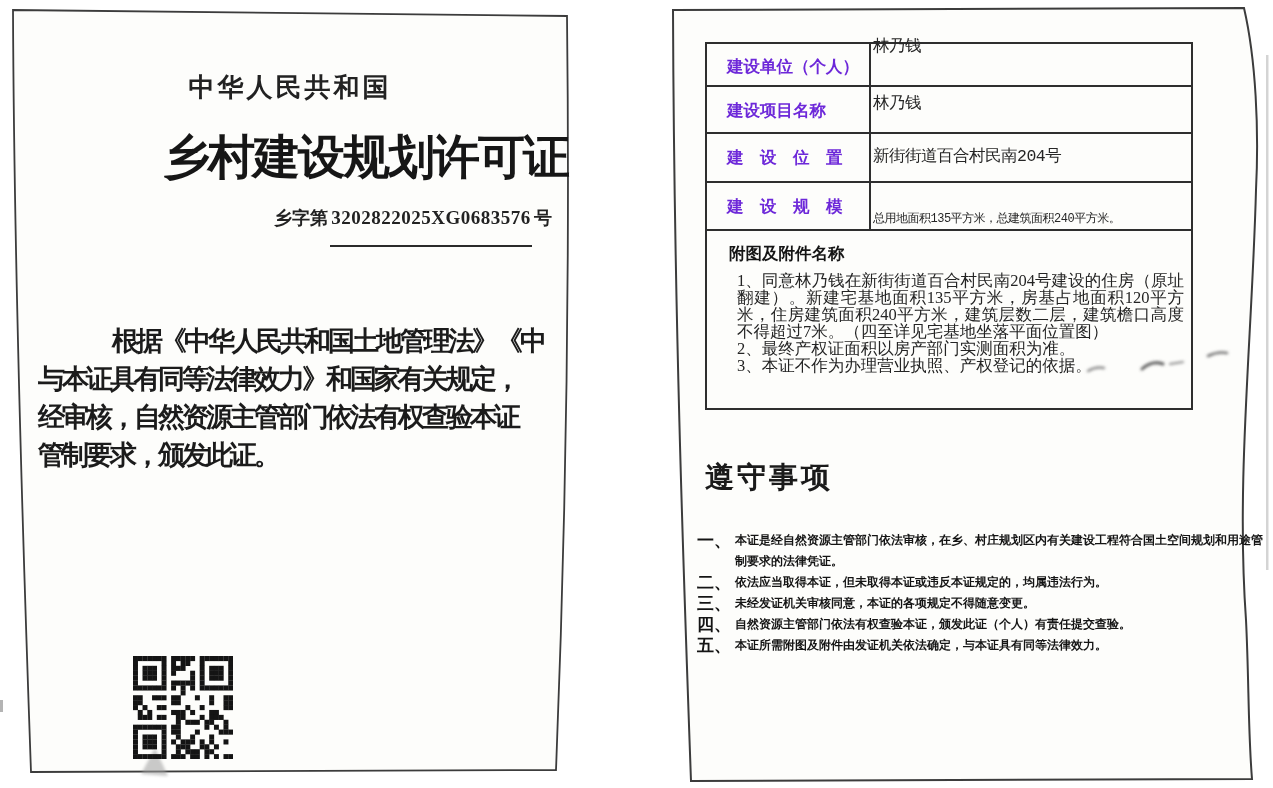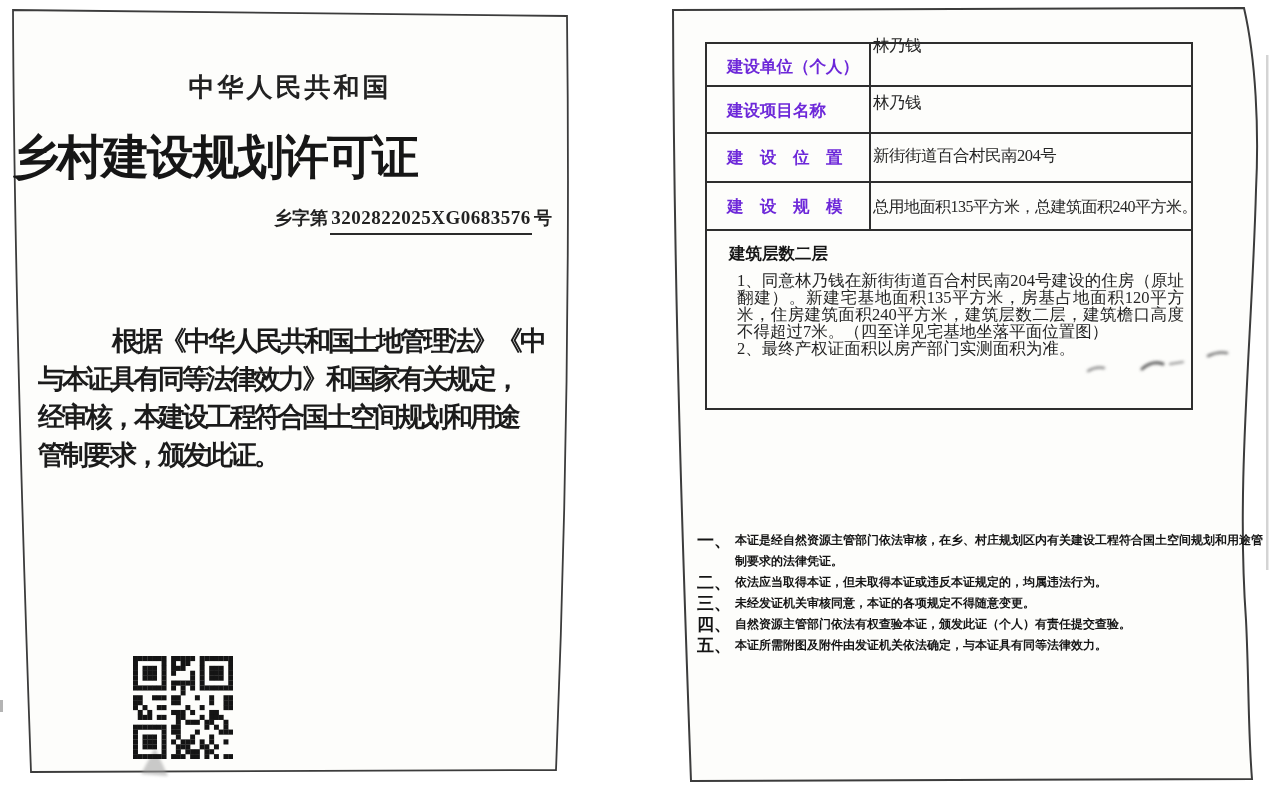--- a/index.html
+++ b/index.html
@@ -12,33 +12,33 @@
   svg.scan-bg{position:absolute;left:0;top:0;z-index:0;}
   .page{position:absolute;z-index:1;}
 
   
   .page-left{left:12px;top:8px;width:556px;height:764px;}
   .country{
     position:absolute;left:0;top:62px;width:100%;text-align:center;
     font-size:26px;font-weight:bold;letter-spacing:3px;color:#222;
   }
   .cert-title{
-    position:absolute;left:0;top:118px;width:100%;text-align:left;
+    position:absolute;left:0;top:118px;width:100%;text-align:right;
     font-size:47px;font-weight:bold;letter-spacing:-2px;color:#161616;
     white-space:nowrap;
   }
   .serial-line{
     position:absolute;left:262px;top:198px;white-space:nowrap;
     font-family:"Liberation Serif","DejaVu Serif",serif;
     font-size:18px;font-weight:600;color:#222;
   }
   .serial-underline{
     display:inline-block;width:202px;text-align:center;
     border-bottom:2px solid #2a2a2a;margin:0 2px;
-    font-size:19px;letter-spacing:0.5px;padding-bottom:4px;
+    font-size:19px;letter-spacing:0.5px;padding-bottom:16px;
   }
   .body-par{position:absolute;left:26px;top:314px;width:512px;}
   .body-line{
     font-size:27px;font-weight:bold;letter-spacing:-3px;
     line-height:38px;color:#1b1b1b;white-space:nowrap;
   }
   .body-line:first-child{text-indent:74px;}
   .qr-box{position:absolute;left:121px;top:648px;width:100px;height:103px;}
 
   
@@ -48,21 +48,21 @@
     border:2px solid #2e2e2e;box-sizing:border-box;
   }
   .hline{position:absolute;left:0;width:100%;height:2px;background:#2e2e2e;}
   .vline{position:absolute;width:2px;background:#2e2e2e;}
   .t-label{
     position:absolute;left:20px;width:142px;
     font-size:16.5px;font-weight:bold;color:#6d28d9;white-space:nowrap;
   }
   .t-value{
     position:absolute;left:166px;width:318px;
-    font-family:Liberation Serif, serif;
+    font-family:Liberation Mono, monospace;
     font-size:16.5px;letter-spacing:-0.5px;color:#262626;white-space:nowrap;
   }
   .attach-label{
     position:absolute;left:22px;top:199px;
     font-size:16.5px;font-weight:bold;color:#151515;
   }
   .attach-list{position:absolute;left:30px;top:228px;width:447px;}
   .attach-item{
     font-family:"Liberation Serif","DejaVu Serif",serif;
     font-size:16.5px;line-height:17px;color:#242424;
@@ -113,21 +113,21 @@
   <div class="country">中华人民共和国</div>
   <div class="cert-title">乡村建设规划许可证</div>
 
   <div class="serial-line">
     <span>乡字第</span><span class="serial-underline">3202822025XG0683576</span><span>号</span>
   </div>
 
   <div class="body-par">
     <div class="body-line">根据《中华人民共和国土地管理法》《中</div>
     <div class="body-line">与本证具有同等法律效力》和国家有关规定，</div>
-    <div class="body-line">经审核，本建设工程符合国土空间规划和用途</div>
+    <div class="body-line">经审核，自然资源主管部门依法有权查验本证</div>
     <div class="body-line">管制要求，颁发此证。</div>
   </div>
 
   <div class="qr-box" id="qr"><svg width="100" height="103" viewBox="0 0 100 103" xmlns="http://www.w3.org/2000/svg">
         <rect x="0.00" y="0.00" width="4.96" height="5.10" fill="#141414"></rect>
         <rect x="4.76" y="0.00" width="4.96" height="5.10" fill="#141414"></rect>
         <rect x="9.52" y="0.00" width="4.96" height="5.10" fill="#141414"></rect>
         <rect x="14.29" y="0.00" width="4.96" height="5.10" fill="#141414"></rect>
         <rect x="19.05" y="0.00" width="4.96" height="5.10" fill="#141414"></rect>
         <rect x="23.81" y="0.00" width="4.96" height="5.10" fill="#141414"></rect>
@@ -357,29 +357,31 @@
     <div class="t-label" style="top:12px">建设单位（个人）</div>
     <div class="t-value" style="top:-9px">林乃钱</div>
 
     <div class="t-label" style="top:56px">建设项目名称</div>
     <div class="t-value" style="top:48px">林乃钱</div>
 
     <div class="t-label" style="top:103px">建　设　位　置</div>
     <div class="t-value" style="top:101px">新街街道百合村民南204号</div>
 
     <div class="t-label" style="top:152px">建　设　规　模</div>
-    <div class="t-value" style="top:153px;font-size:16px">总用地面积135平方米，总建筑面积240平方米。</div>
-
-    <div class="attach-label">建筑层数二层</div>
+    <div class="t-value" style="top:166px;font-size:12px">总用地面积135平方米，总建筑面积240平方米。</div>
+
+    <div class="attach-label">附图及附件名称</div>
     <div class="attach-list">
       <p class="attach-item">1、同意林乃钱在新街街道百合村民南204号建设的住房（原址翻建）。新建宅基地面积135平方米，房基占地面积120平方米，住房建筑面积240平方米，建筑层数二层，建筑檐口高度不得超过7米。（四至详见宅基地坐落平面位置图）</p>
       <p class="attach-item">2、最终产权证面积以房产部门实测面积为准。</p>
+      <p class="attach-item">3、本证不作为办理营业执照、产权登记的依据。</p>
     </div>
   </div>
 
+  <div class="notice-heading">遵守事项</div>
 
   <div class="notice-list">
     <div class="n-item">
       <span class="n-num">一、</span>
       <span class="n-text">本证是经自然资源主管部门依法审核，在乡、村庄规划区内有关建设工程符合国土空间规划和用途管制要求的法律凭证。</span>
     </div>
     <div class="n-item">
       <span class="n-num">二、</span>
       <span class="n-text">依法应当取得本证，但未取得本证或违反本证规定的，均属违法行为。</span>
     </div>

